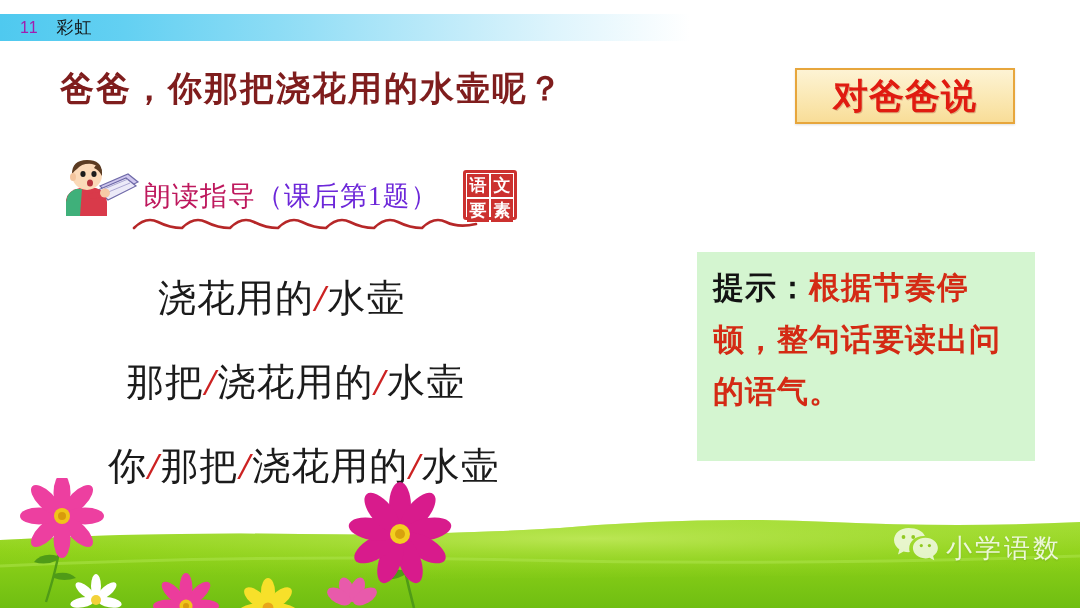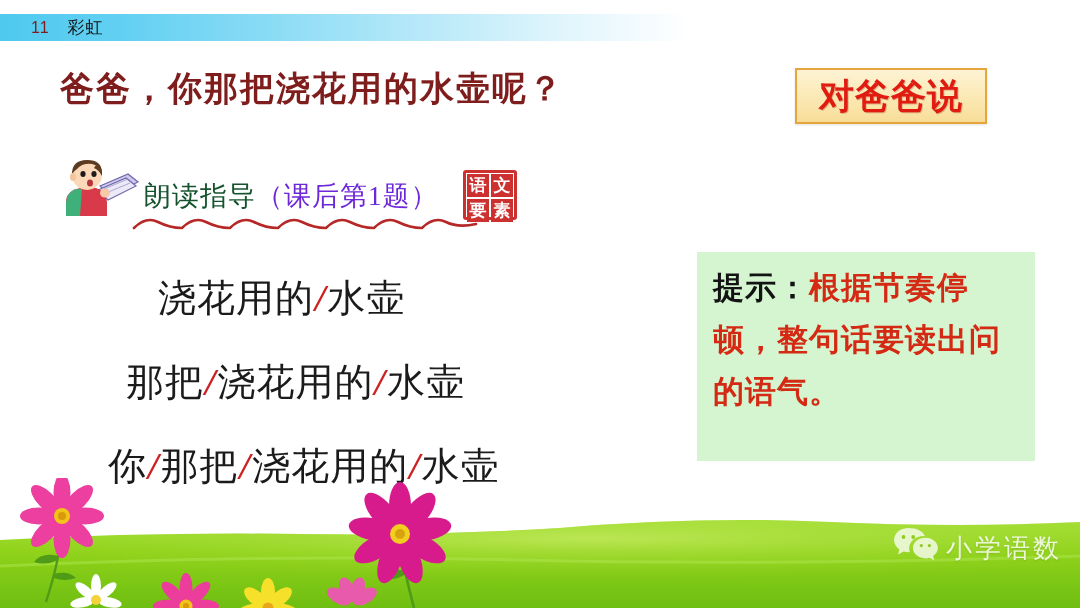--- a/index.html
+++ b/index.html
@@ -32,24 +32,23 @@
     position: absolute;
     left: 20px;
     top: 14px;
     height: 27px;
     line-height: 27px;
     font-size: 17px;
     letter-spacing: 1px;
     white-space: nowrap;
   }
   .header-num {
-    color: #7f1d1d;
+    color: #a21caf;
     font-family: "Liberation Sans", sans-serif;
     font-size: 16px;
-    margin-left: 11px;
   }
   .header-title {
     color: #111111;
     font-family: "Liberation Sans", "DejaVu Sans", sans-serif;
     font-size: 17px;
     margin-left: 18px;
     font-weight: 400;
   }
 
   
@@ -63,21 +62,21 @@
     letter-spacing: 2px;
     white-space: nowrap;
     font-family: "Liberation Serif", "DejaVu Serif", serif;
   }
 
   
   .badge {
     position: absolute;
     left: 795px;
     top: 68px;
-    width: 192px;
+    width: 220px;
     height: 56px;
     box-sizing: border-box;
     border: 2px solid #e7a63c;
     background: linear-gradient(to bottom, #fdf3d4 0%, #fbe9b6 50%, #f8dd98 100%);
     display: flex;
     align-items: center;
     justify-content: center;
     box-shadow: 0 1px 2px rgba(0,0,0,0.12);
   }
   .badge-text {
@@ -105,21 +104,21 @@
     flex: 0 0 auto;
   }
   .guide-label {
     font-size: 27px;
     white-space: nowrap;
     margin-left: 2px;
     margin-bottom: 4px;
     letter-spacing: 1px;
     font-family: "Liberation Serif", "DejaVu Serif", serif;
   }
-  .guide-label .gl-black { color: #14532d; }
+  .guide-label .gl-black { color: #be185d; }
   .guide-label .gl-red   { color: #6d28d9; }
 
   .seal {
     position: absolute;
     left: 463px;
     top: 170px;
     width: 54px;
     height: 50px;
     box-sizing: border-box;
     border: 3px solid #c8201e;

